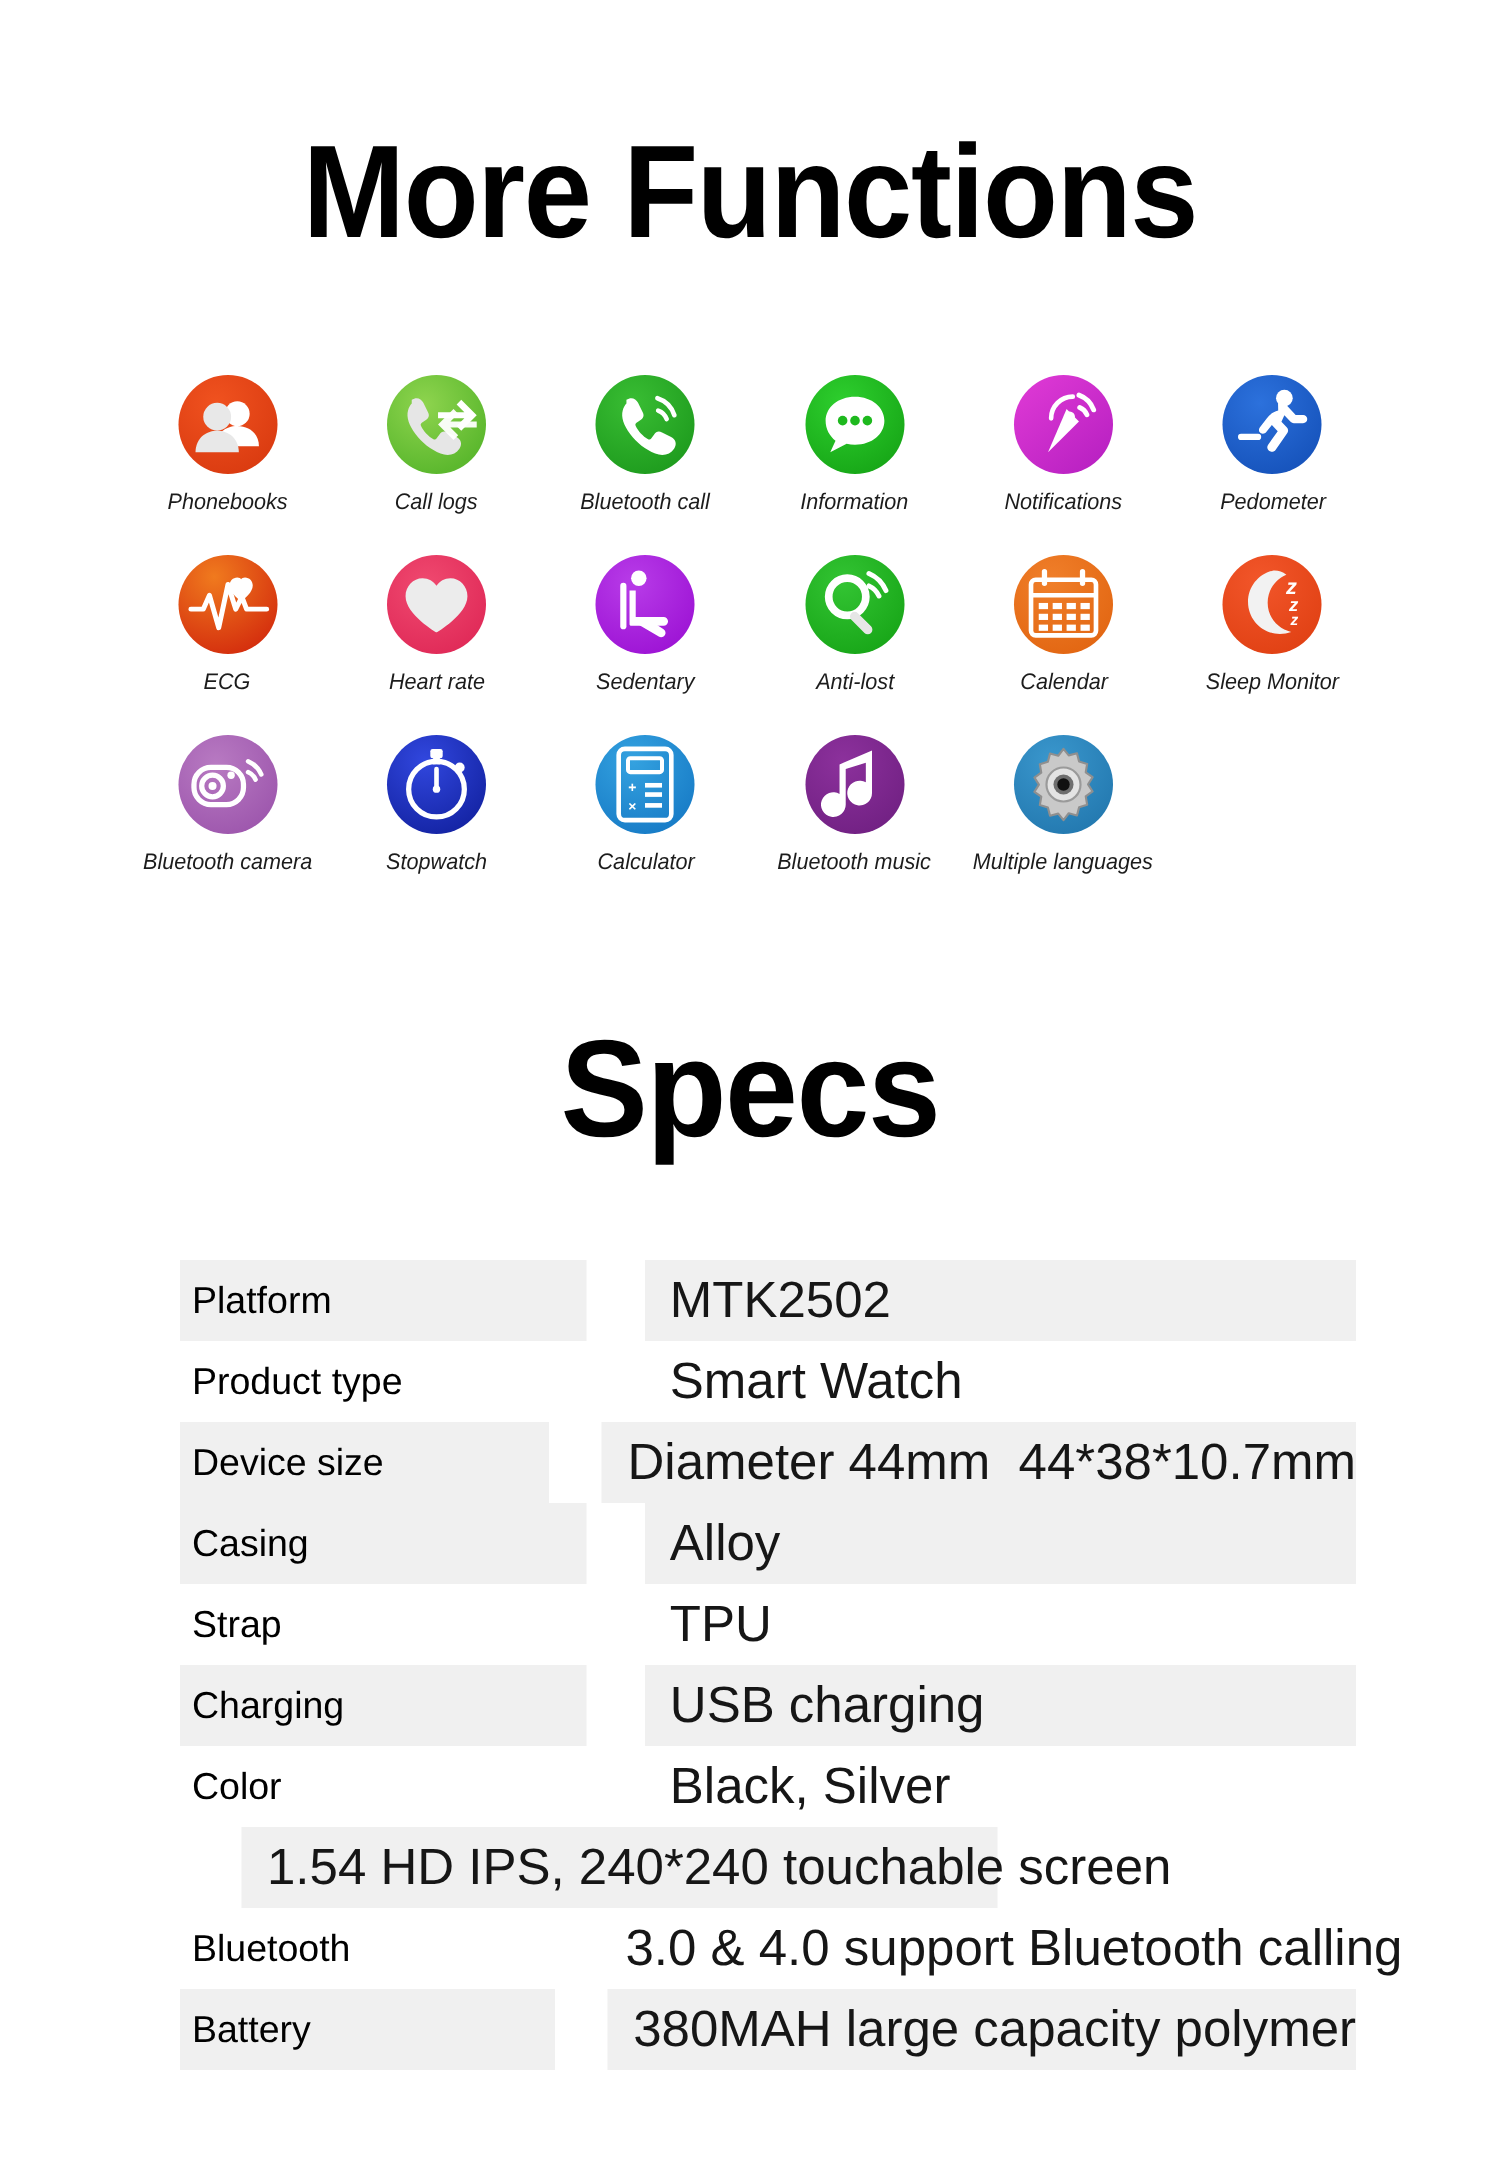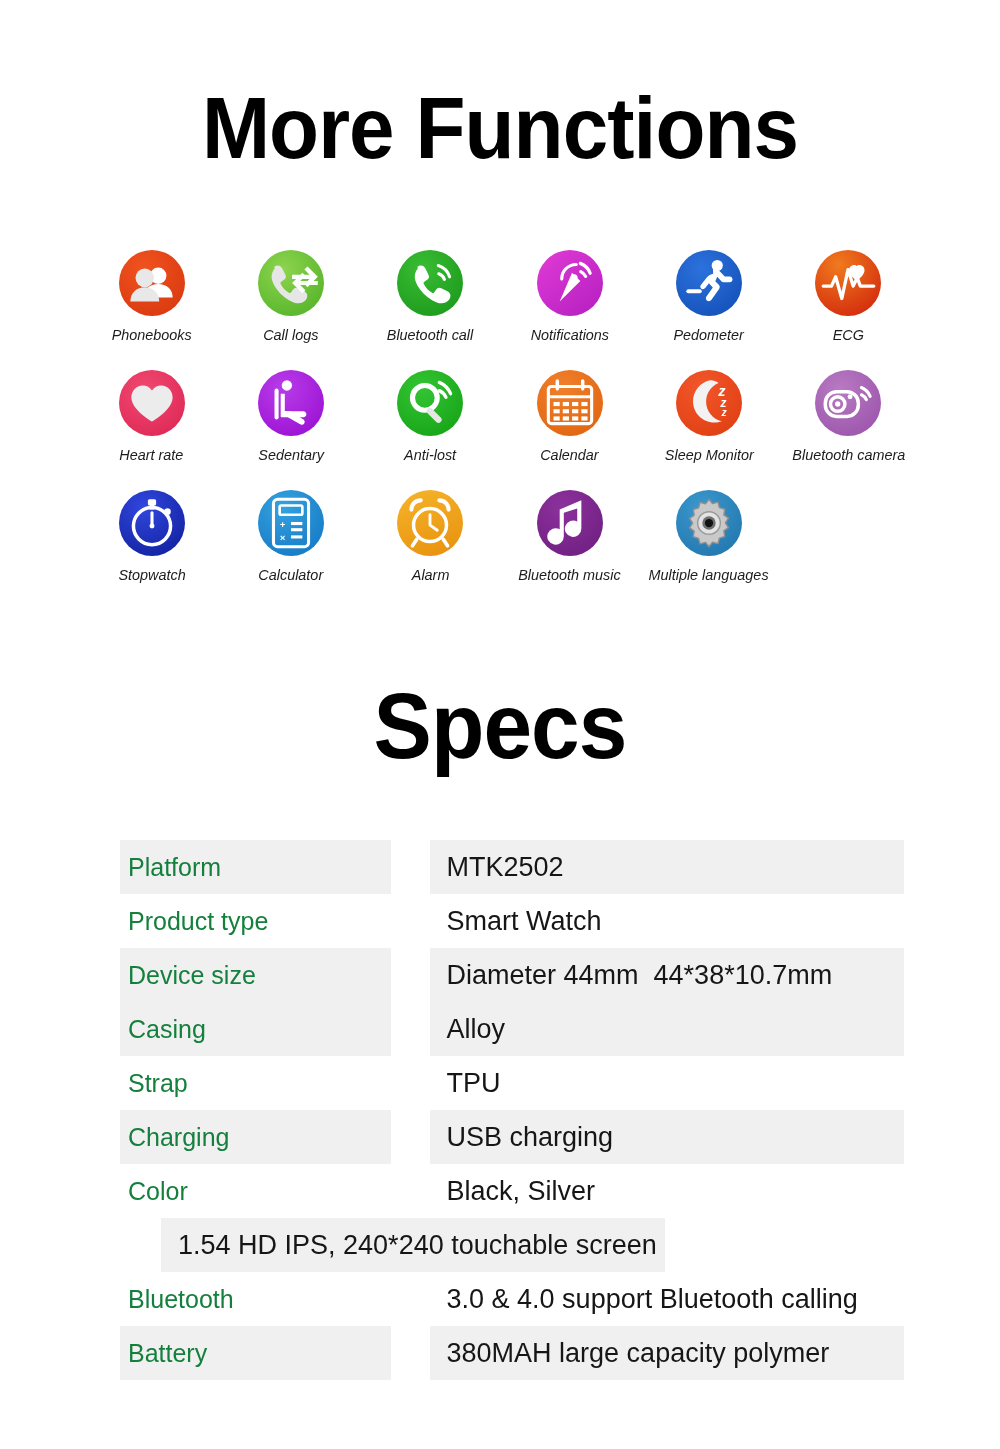--- a/index.html
+++ b/index.html
@@ -83,31 +83,31 @@
     height: 54px;
     align-items: stretch;
   }
   .spec-key {
     width: 288px;
     display: flex;
     align-items: center;
     padding-left: 8px;
     font-family: "Liberation Sans Narrow", "Liberation Sans", sans-serif;
     font-size: 25px;
-    color: #15803d;
+    color: #000000;
     white-space: nowrap;
   }
   .spec-gap { width: 41px; }
   .spec-val {
     width: 504px;
     display: flex;
     align-items: center;
     padding-left: 17px;
     font-family: "Liberation Sans Narrow", "Liberation Sans", sans-serif;
-    font-size: 27px;
+    font-size: 34px;
     color: #161616;
     white-space: pre;
   }
   .spec-row.striped .spec-key,
   .spec-row.striped .spec-val { background: #f0f0f0; }
 </style>
 </head>
 <body>
 
 <div class="page">
@@ -138,20 +138,31 @@
       </div>
       <div class="icon-cell">
         <div class="icon-circle" style="background: radial-gradient(circle at 38% 28%, rgb(57, 189, 51) 0%, rgb(29, 154, 29) 85%);">
           <svg width="66" height="66" viewBox="0 0 64 64">
             <path d="M20 16c3-2 6-1 7.5 2l3 6c1.2 2.4.4 3.8-1.6 5.2l-2.4 1.7c-.7.5-.9 1.2-.5 2 1.6 3.4 4.6 6.6 8 8.6.8.5 1.5.3 2-.4l1.8-2.5c1.4-2 2.9-2.7 5.2-1.5l5.9 3c3 1.6 3.9 4.6 1.9 7.6-2.6 3.9-7.3 5-12.2 3.1-6.2-2.4-11.9-6.9-16.2-12.6-4.2-5.6-6-10.9-4.8-15.2.5-1.9 1.4-3.6 2.4-4.5z" fill="#ffffff"></path>
             <path d="M40 15a17 17 0 0 1 11 11" stroke="#ffffff" stroke-width="3" fill="none" stroke-linecap="round"></path>
             <path d="M40.5 23a9 9 0 0 1 5.5 5.5" stroke="#ffffff" stroke-width="3" fill="none" stroke-linecap="round"></path>
           </svg>
         </div>
         <div class="icon-label">Bluetooth call</div>
+      </div>
+      <div class="icon-cell">
+        <div class="icon-circle" style="background: radial-gradient(circle at 38% 28%, rgb(46, 207, 46) 0%, rgb(22, 165, 22) 85%);">
+          <svg width="66" height="66" viewBox="0 0 64 64">
+            <path d="M32 14c11 0 19 6.9 19 15.6 0 8.6-8 15.5-19 15.5-1.9 0-3.7-.2-5.4-.6L16 50l3.4-7.5C15.6 39.6 13 35 13 29.6 13 20.9 21 14 32 14z" fill="#ffffff"></path>
+            <circle cx="24" cy="29.5" r="3.1" fill="#1eb91e"></circle>
+            <circle cx="32" cy="29.5" r="3.1" fill="#1eb91e"></circle>
+            <circle cx="40" cy="29.5" r="3.1" fill="#1eb91e"></circle>
+          </svg>
+        </div>
+        <div class="icon-label">Information</div>
       </div>
       <div class="icon-cell">
         <div class="icon-circle" style="background: linear-gradient(140deg, rgb(225, 59, 214) 0%, rgb(180, 30, 192) 100%);">
           <svg width="66" height="66" viewBox="0 0 64 64">
             <path d="M22 50 34 22l8 8z" fill="#ffffff"></path>
             <path d="M24 28a14 14 0 0 1 14-14" stroke="#ffffff" stroke-width="3" fill="none" stroke-linecap="round"></path>
             <circle cx="36" cy="27" r="3.4" fill="#ffffff"></circle>
             <path d="M42 13a16 16 0 0 1 9.5 9.5" stroke="#ffffff" stroke-width="3.2" fill="none" stroke-linecap="round"></path>
             <path d="M42.5 21a8.5 8.5 0 0 1 4.6 4.6" stroke="#ffffff" stroke-width="3.2" fill="none" stroke-linecap="round"></path>
           </svg>
@@ -281,32 +292,20 @@
             <g fill="#ffffff">
               <rect x="32" y="31" width="11" height="3"></rect>
               <rect x="32" y="37" width="11" height="3"></rect>
               <rect x="32" y="44" width="11" height="3"></rect>
             </g>
           </svg>
         </div>
         <div class="icon-label">Calculator</div>
       </div>
       <div class="icon-cell">
-        <div class="icon-circle" style="background: linear-gradient(160deg, rgb(245, 180, 41) 0%, rgb(232, 144, 13) 100%);">
-          <svg width="66" height="66" viewBox="0 0 64 64">
-            <circle cx="32" cy="34" r="16" fill="none" stroke="#ffffff" stroke-width="3.4"></circle>
-            <path d="M32 34V24M32 34l7 5" stroke="#ffffff" stroke-width="2.8" stroke-linecap="round"></path>
-            <path d="M14 19a9 9 0 0 1 9-9" stroke="#ffffff" stroke-width="4" fill="none" stroke-linecap="round"></path>
-            <path d="M50 19a9 9 0 0 0-9-9" stroke="#ffffff" stroke-width="4" fill="none" stroke-linecap="round"></path>
-            <path d="M19 48l-4 6M45 48l4 6" stroke="#ffffff" stroke-width="3.6" stroke-linecap="round"></path>
-          </svg>
-        </div>
-        <div class="icon-label">Alarm</div>
-      </div>
-      <div class="icon-cell">
         <div class="icon-circle" style="background: radial-gradient(circle at 38% 26%, rgb(140, 49, 156) 0%, rgb(111, 31, 129) 90%);">
           <svg width="66" height="66" viewBox="0 0 64 64">
             <path d="M43 10v27.5a8 8 0 1 1-4-6.9V18l-13 4v23a8 8 0 1 1-4-6.9V19z" fill="#ffffff"></path>
           </svg>
         </div>
         <div class="icon-label">Bluetooth music</div>
       </div>
       <div class="icon-cell">
         <div class="icon-circle" style="background: radial-gradient(circle at 38% 26%, rgb(58, 151, 205) 0%, rgb(33, 118, 173) 90%);">
           <svg width="66" height="66" viewBox="0 0 64 64">

